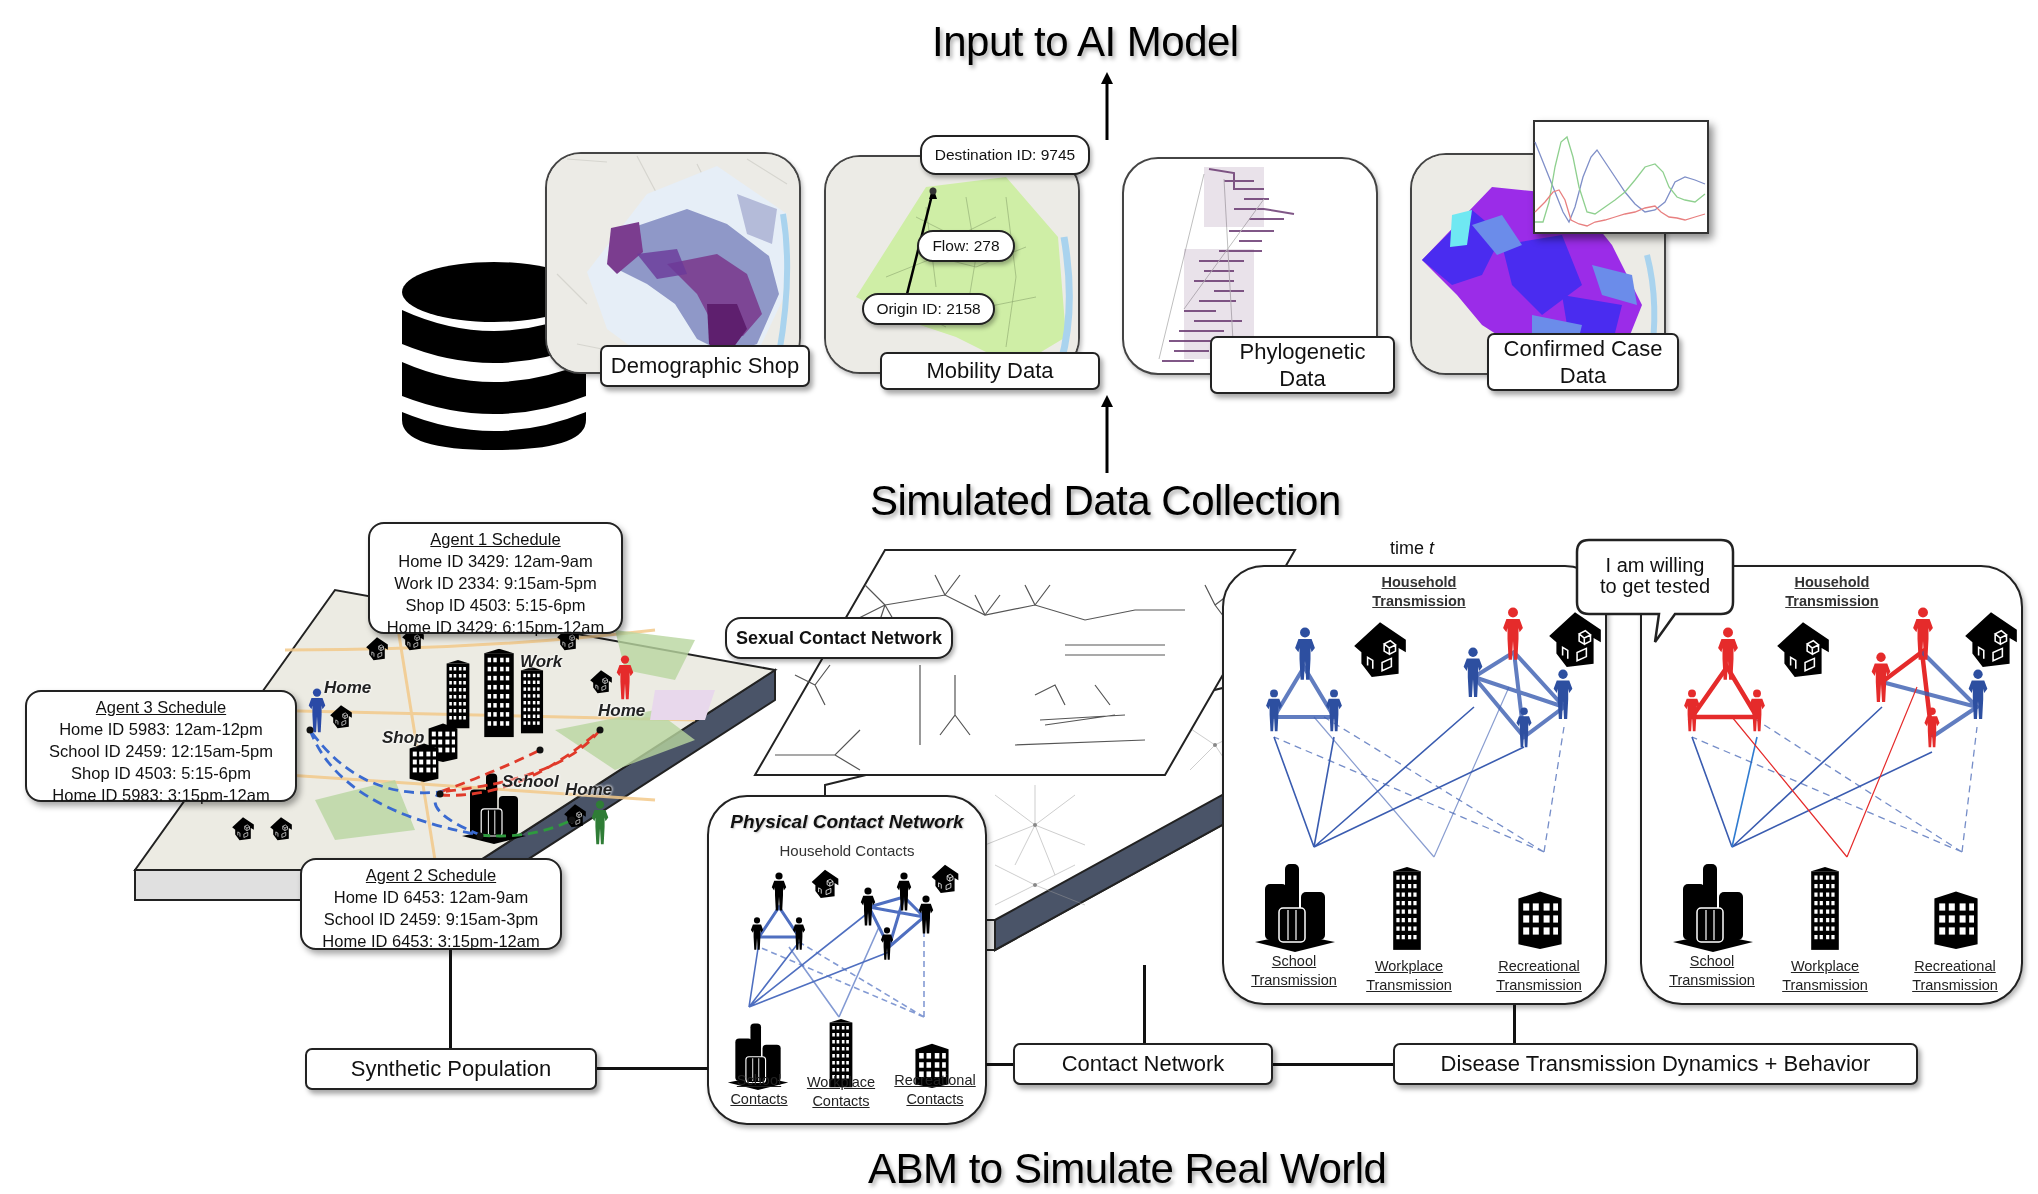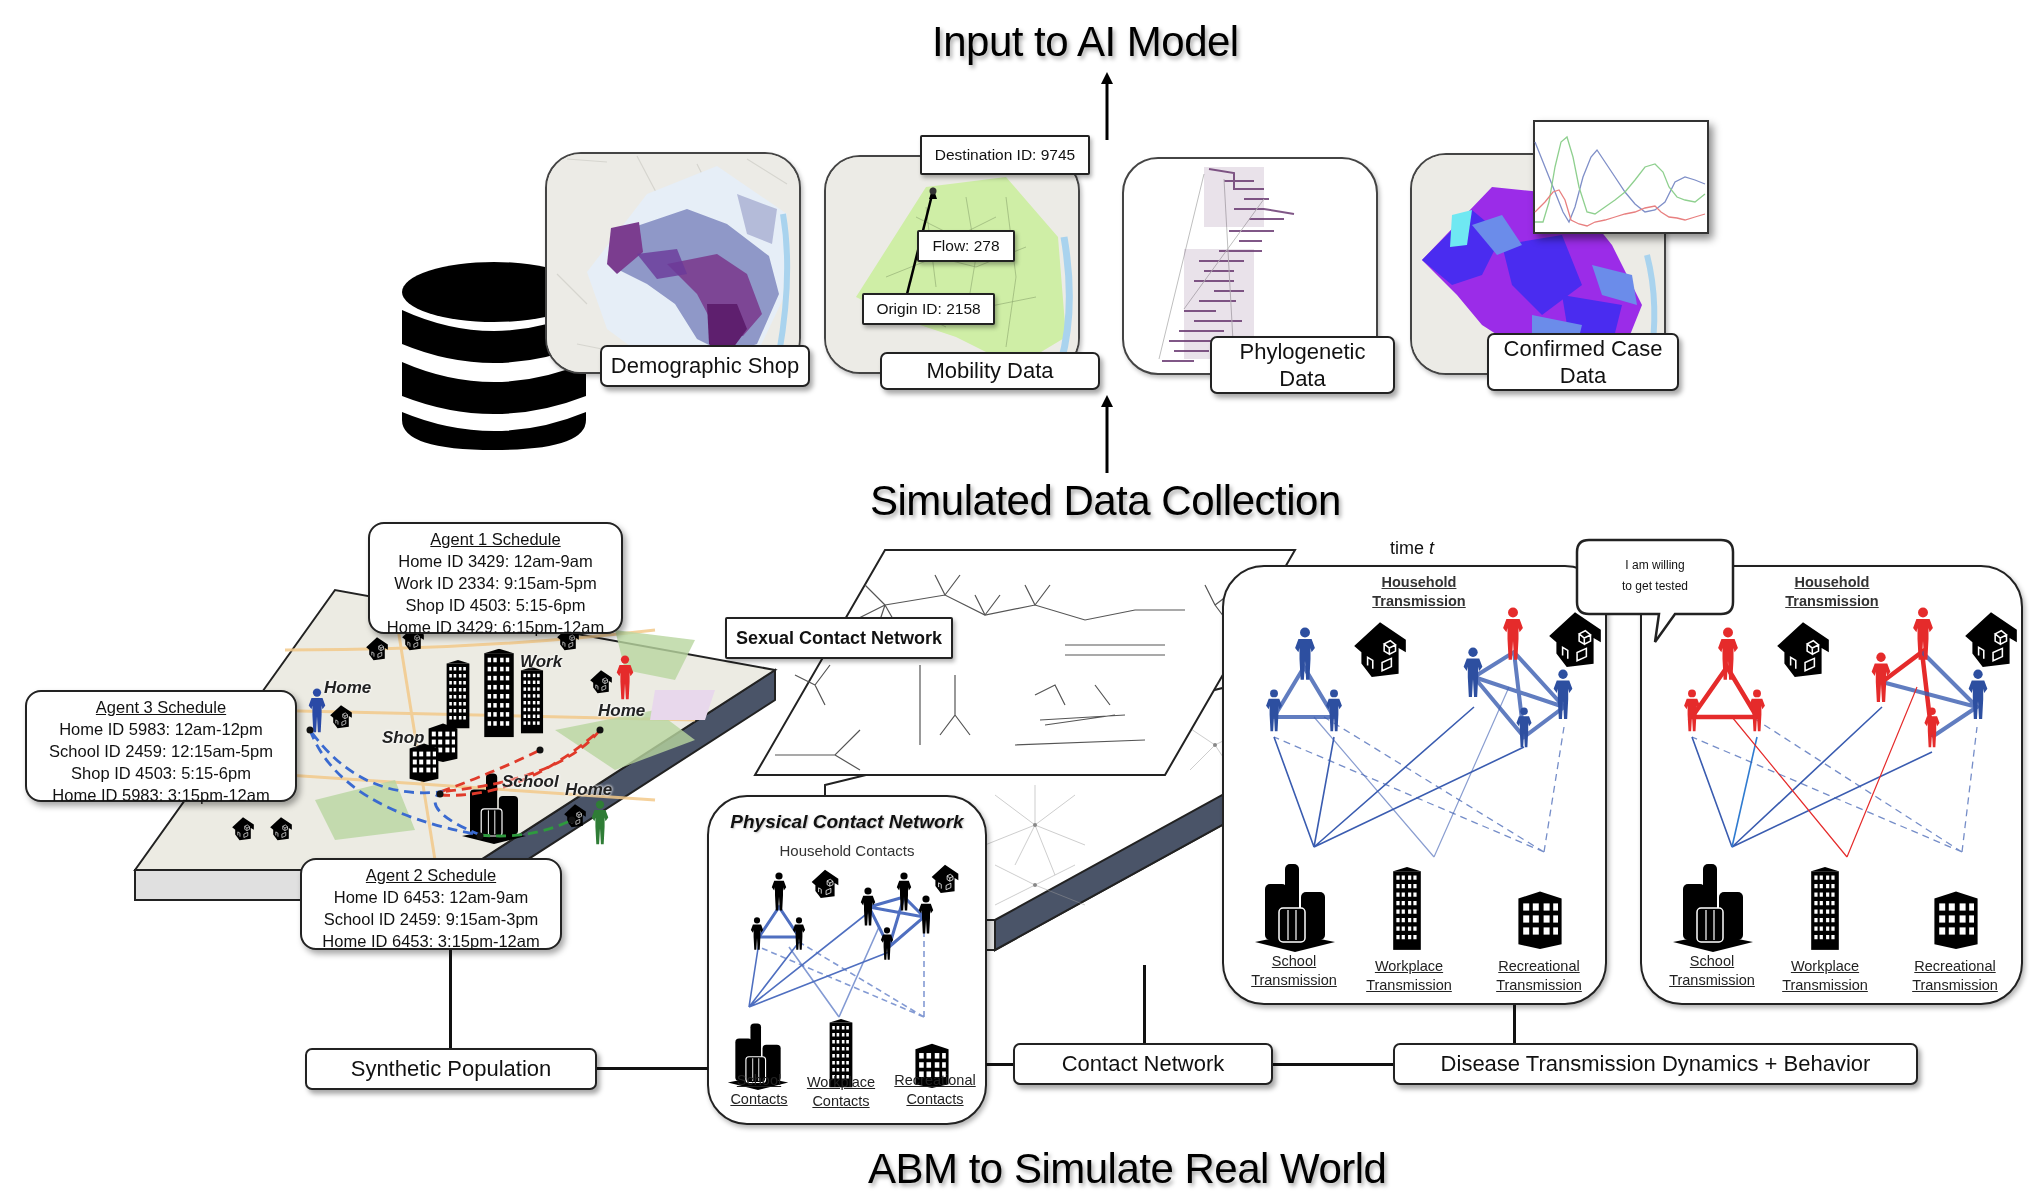--- a/index.html
+++ b/index.html
@@ -2,21 +2,21 @@
 <html><head>
 <meta charset="utf-8">
 <style>
   html,body{margin:0;padding:0;background:#ffffff;}
   body{width:2038px;height:1194px;position:relative;overflow:hidden;font-family:"Liberation Sans","DejaVu Sans",sans-serif;color:#111;}
   .title{position:absolute;font-family:"Liberation Sans",sans-serif;font-size:42px;color:#000;text-shadow:2px 3px 4px rgba(0,0,0,0.35);white-space:nowrap;letter-spacing:-0.5px;}
   .label-box{position:absolute;background:#fff;border:2px solid #222;border-radius:7px;box-shadow:3px 4px 5px rgba(0,0,0,0.35);display:flex;align-items:center;justify-content:center;text-align:center;font-size:22px;line-height:1.25;color:#111;box-sizing:border-box;}
   .card{position:absolute;border:2px solid #444;border-radius:36px;overflow:hidden;background:#ecebe6;box-shadow:2px 3px 4px rgba(0,0,0,0.25);}
   .sched{position:absolute;background:#fff;border:2px solid #222;border-radius:16px;box-shadow:3px 4px 6px rgba(0,0,0,0.35);text-align:center;font-size:16.5px;line-height:22px;padding:4px 8px;box-sizing:border-box;}
   .sched .hdr{text-decoration:underline;}
-  .small-box{position:absolute;background:#fff;border:2px solid #222;border-radius:2px;box-shadow:2px 3px 4px rgba(0,0,0,0.3);font-size:15.5px;display:flex;align-items:center;justify-content:center;box-sizing:border-box;white-space:nowrap;}
+  .small-box{position:absolute;background:#fff;border:2px solid #222;border-radius:16px;box-shadow:2px 3px 4px rgba(0,0,0,0.3);font-size:15.5px;display:flex;align-items:center;justify-content:center;box-sizing:border-box;white-space:nowrap;}
   .panel{position:absolute;background:#fff;border:2px solid #222;border-radius:42px;box-sizing:border-box;box-shadow:2px 3px 5px rgba(0,0,0,0.3);}
   .cap{position:absolute;text-align:center;font-size:14.5px;line-height:19px;color:#222;white-space:nowrap;text-decoration:underline;}
   .vline{position:absolute;width:3px;background:#111;}
   .hline{position:absolute;height:3px;background:#111;}
   .map-label{position:absolute;font-weight:bold;font-size:17px;color:#222;text-shadow:0 0 3px #fff,0 0 3px #fff;font-style:italic;}
   svg{position:absolute;overflow:visible;}
 </style>
 </head>
 <body>
 
@@ -498,21 +498,21 @@
   </div>
   <div class="cap" style="left:258px;top:390px;width:110px;">
     <div>Recreational</div>
     <div>Transmission</div>
   </div>
 </div>
 
 <svg style="left:1575px;top:538px;" width="160" height="110" viewBox="0 0 160 110">
   <path d="M14 2 H146 Q158 2 158 14 V64 Q158 76 146 76 H100 L80 104 L84 76 H14 Q2 76 2 64 V14 Q2 2 14 2 Z" fill="#fff" stroke="#222" stroke-width="2.5"></path>
 </svg>
-<div style="position:absolute;left:1577px;top:555px;width:156px;text-align:center;font-size:12px;line-height:21px;">
+<div style="position:absolute;left:1577px;top:555px;width:156px;text-align:center;font-size:20px;line-height:21px;">
   <div>I am willing</div>
   <div>to get tested</div>
 </div>
 
 <div class="vline" style="left:449px;top:950px;height:100px;"></div>
 <div class="hline" style="left:596px;top:1067px;height:3px;width:112px;"></div>
 <div class="hline" style="left:986px;top:1063px;width:28px;"></div>
 <div class="vline" style="left:1143px;top:965px;height:80px;"></div>
 <div class="hline" style="left:1272px;top:1063px;width:122px;"></div>
 <div class="vline" style="left:1513px;top:1005px;height:40px;"></div>

